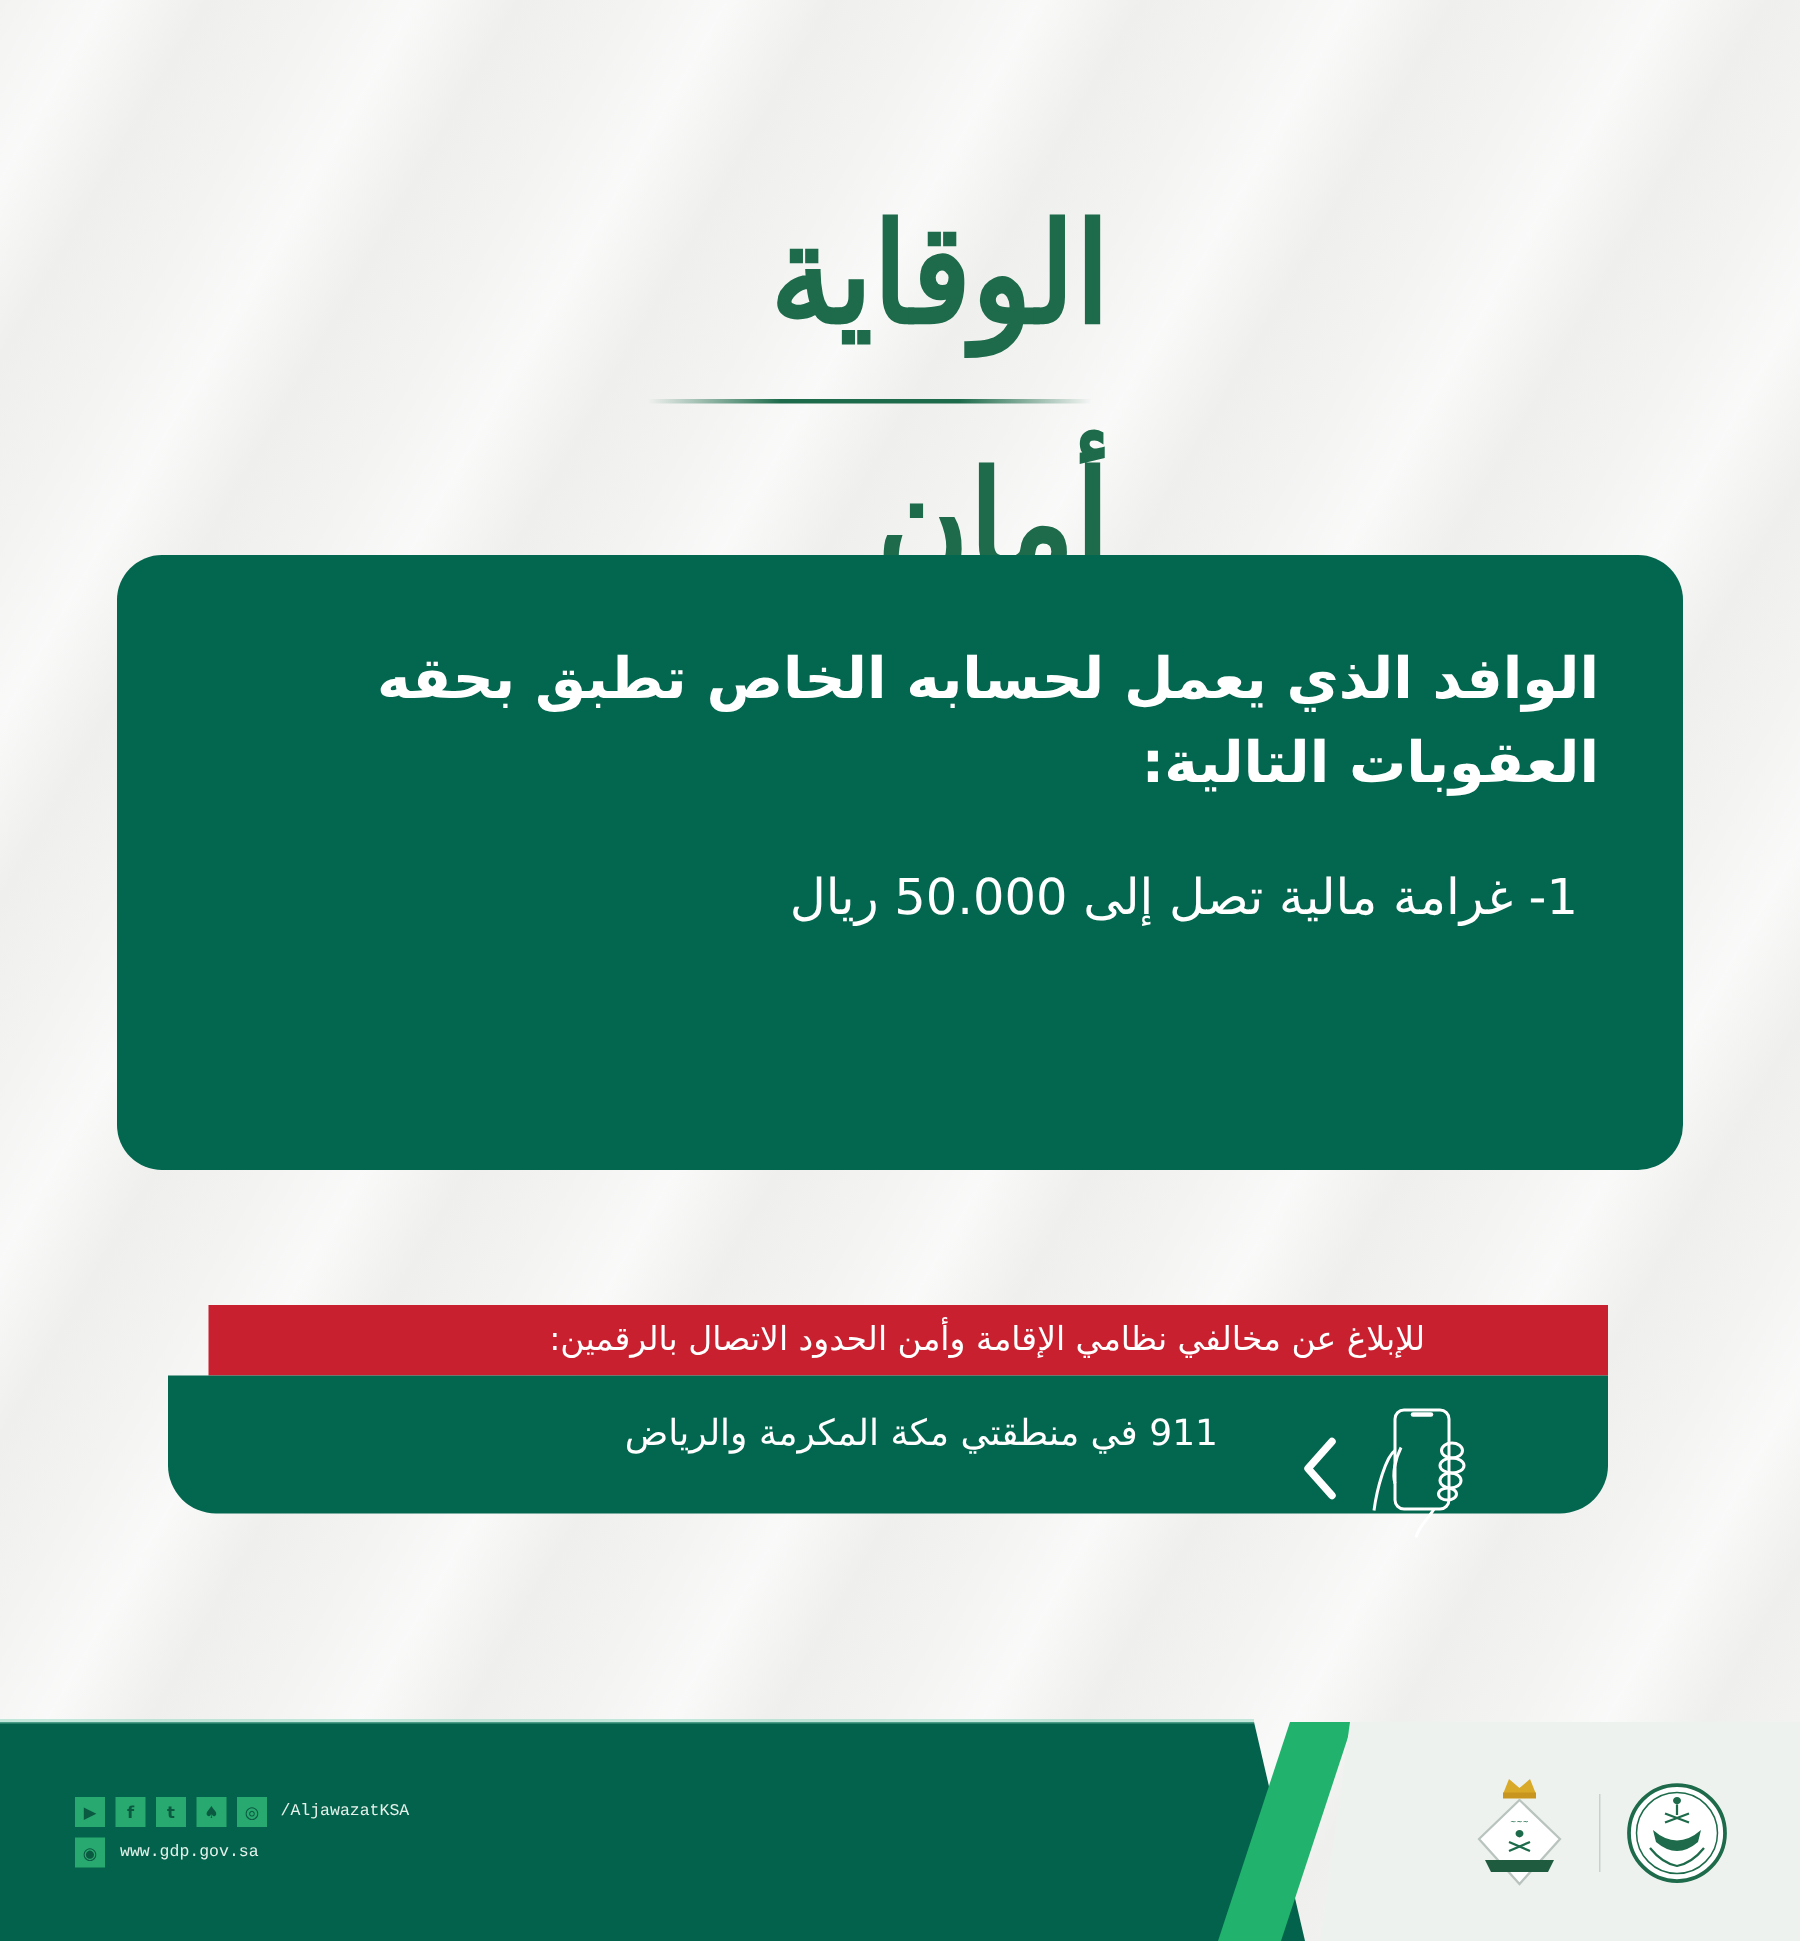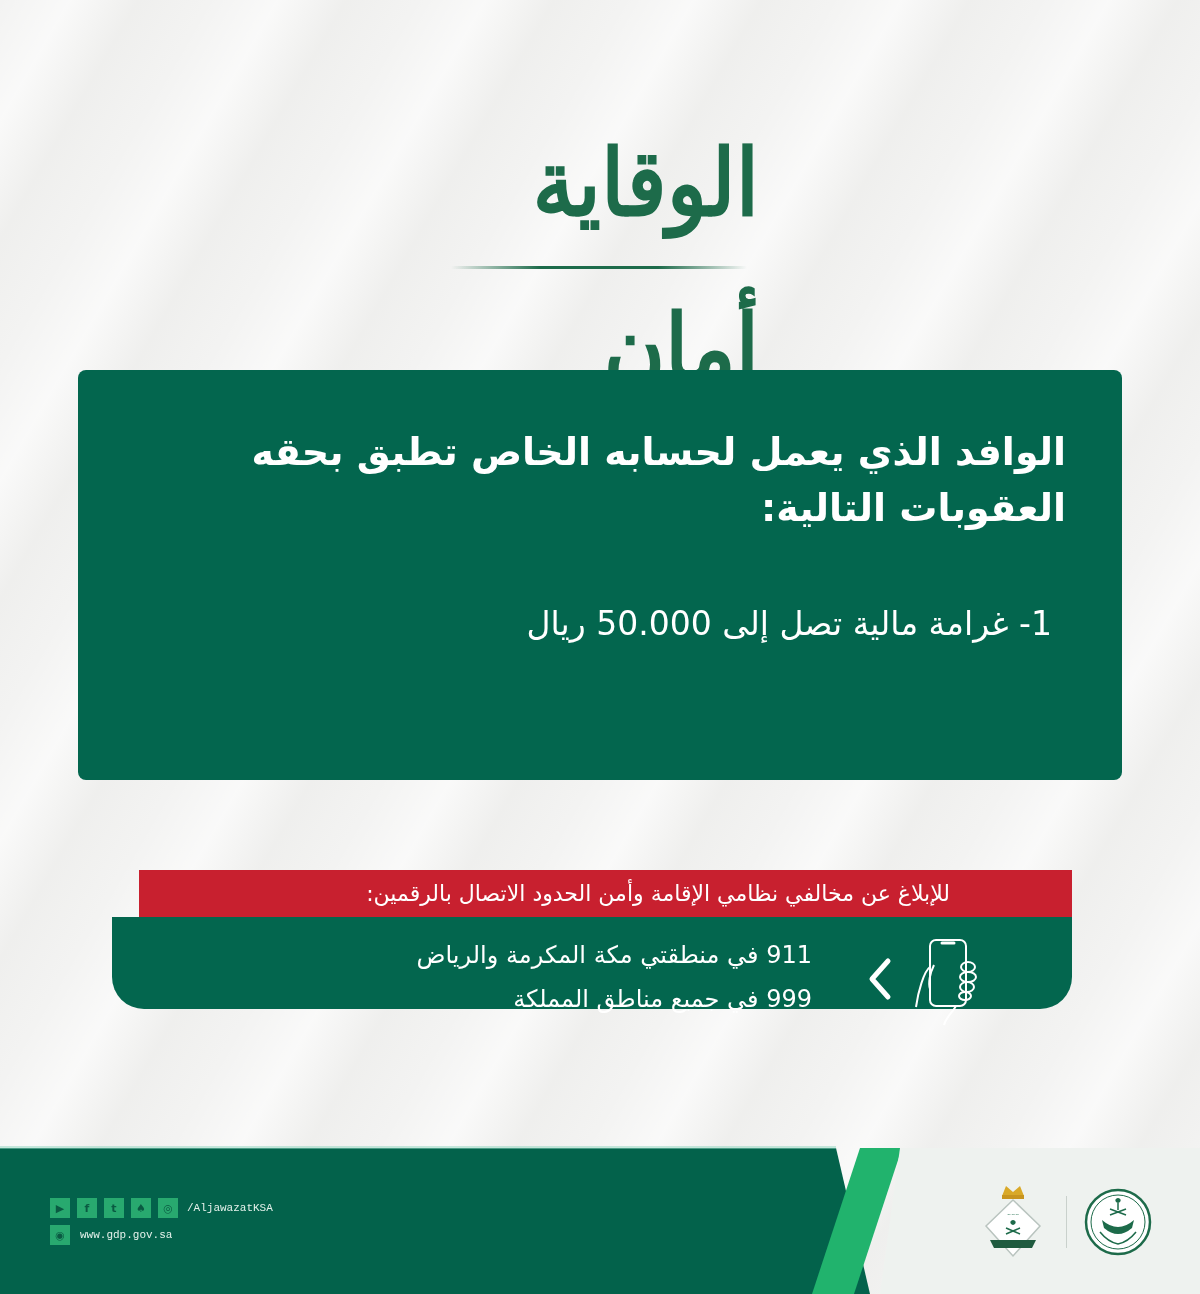--- a/index.html
+++ b/index.html
@@ -13,21 +13,21 @@
     position: absolute; inset: 0;
     background:
       repeating-linear-gradient(120deg,
         rgba(255,255,255,0.0) 0px,
         rgba(255,255,255,0.55) 60px,
         rgba(235,235,233,0.5) 120px,
         rgba(255,255,255,0.0) 180px);
     pointer-events: none;
   }
   .logo-wrap {
-    position: absolute; left: 439px; top: 108px; width: 320px; height: 170px;
+    position: absolute; left: 420px; top: 108px; width: 320px; height: 170px;
     display: flex; flex-direction: column; align-items: center;
   }
   .logo-text {
     font-family: "DejaVu Serif", serif;
     color: #1d6b4a;
     font-size: 84px;
     line-height: 150px;
     height: 150px;
     direction: rtl;
     font-weight: bold;
@@ -35,35 +35,34 @@
     transform: scaleY(1.1);
   }
   .logo-rule {
     margin-top: 8px;
     width: 296px; height: 3px;
     background: linear-gradient(90deg, rgba(29,107,74,0) 0%, #1d6b4a 30%, #1d6b4a 70%, rgba(29,107,74,0) 100%);
   }
   .card {
     position: absolute; left: 78px; top: 370px; width: 1044px; height: 410px;
     background: #03664e;
-    border-radius: 8px;
+    border-radius: 30px;
     color: #ffffff;
     direction: rtl;
   }
   .card-heading {
     position: absolute; right: 56px; top: 54px; width: 920px;
     font-size: 38px; line-height: 56px; font-weight: bold;
     text-align: right;
   }
   .card-list {
     position: absolute; right: 70px; top: 202px;
     list-style: none;
     font-size: 33px; line-height: 52px;
     text-align: right;
-    margin-top: 26px;
   }
   .card-list li { white-space: nowrap; }
   .report {
     position: absolute; left: 112px; top: 870px; width: 960px; height: 167px;
   }
   .report-band {
     height: 47px; background: #c8202f; color: #ffffff;
     direction: rtl; text-align: right;
     padding-right: 122px;
     font-size: 22px; line-height: 47px; margin-left: 27px;
@@ -150,21 +149,20 @@
   <ul class="card-list">
     <li>1- غرامة مالية تصل إلى 50.000 ريال</li>
   </ul>
 </div>
 
 <div class="report">
   <div class="report-band">للإبلاغ عن مخالفي نظامي الإقامة وأمن الحدود الاتصال بالرقمين:</div>
   <div class="report-body">
     <div class="report-lines">
       <div>911 في منطقتي مكة المكرمة والرياض</div>
-      <div>999 في جميع مناطق المملكة</div>
     </div>
     <svg class="chevron" viewBox="0 0 32 44">
       <polyline points="24,4 8,22 24,40" fill="none" stroke="#ffffff" stroke-width="5" stroke-linecap="round" stroke-linejoin="round"></polyline>
     </svg>
     <svg class="phone" viewBox="0 0 66 90">
       <rect x="18" y="3" width="36" height="66" rx="6" fill="none" stroke="#ffffff" stroke-width="2"></rect>
       <line x1="30" y1="6" x2="42" y2="6" stroke="#ffffff" stroke-width="3" stroke-linecap="round"></line>
       <path d="M18 30 C 12 34, 6 55, 4 70" fill="none" stroke="#ffffff" stroke-width="2"></path>
       <path d="M22 28 C 18 36, 16 46, 18 52" fill="none" stroke="#ffffff" stroke-width="2"></path>
       <ellipse cx="56" cy="30" rx="7" ry="5" fill="none" stroke="#ffffff" stroke-width="2"></ellipse>

